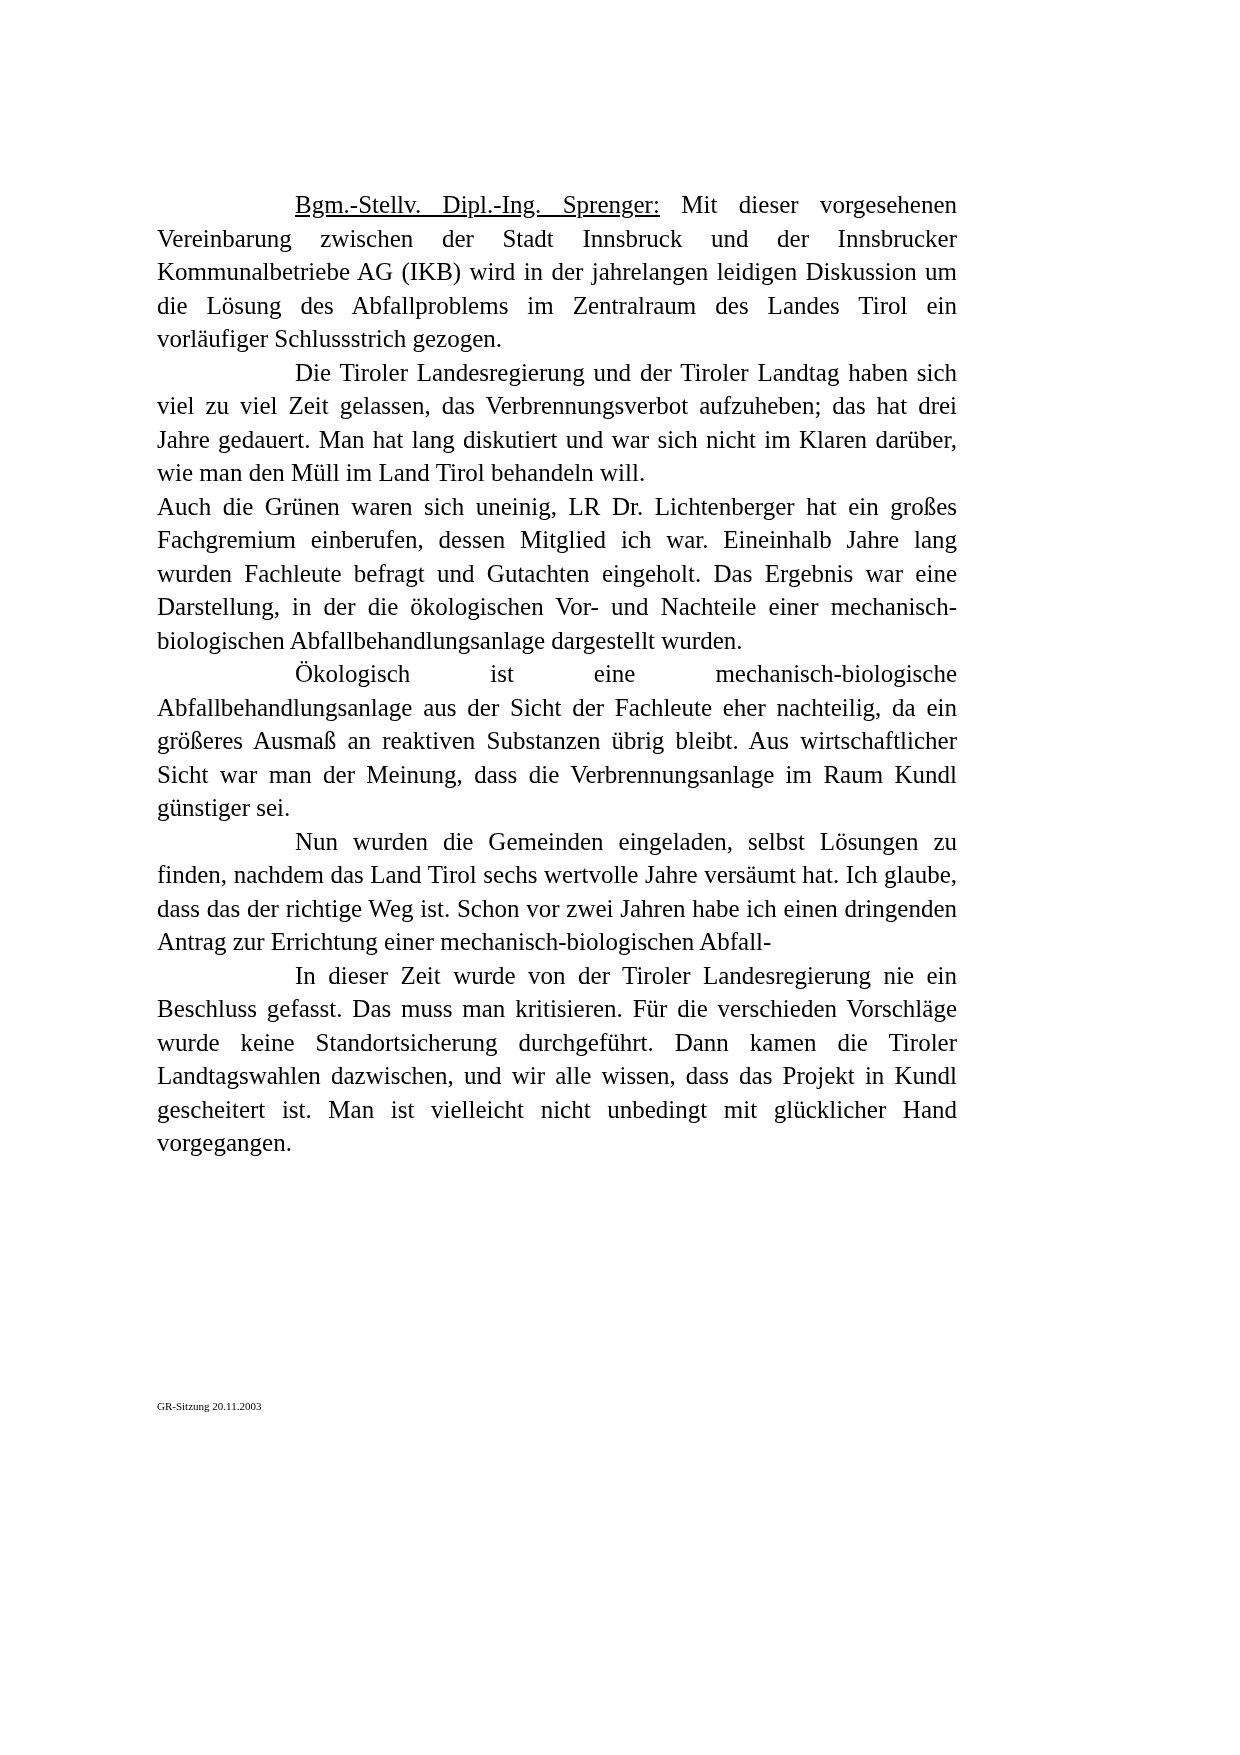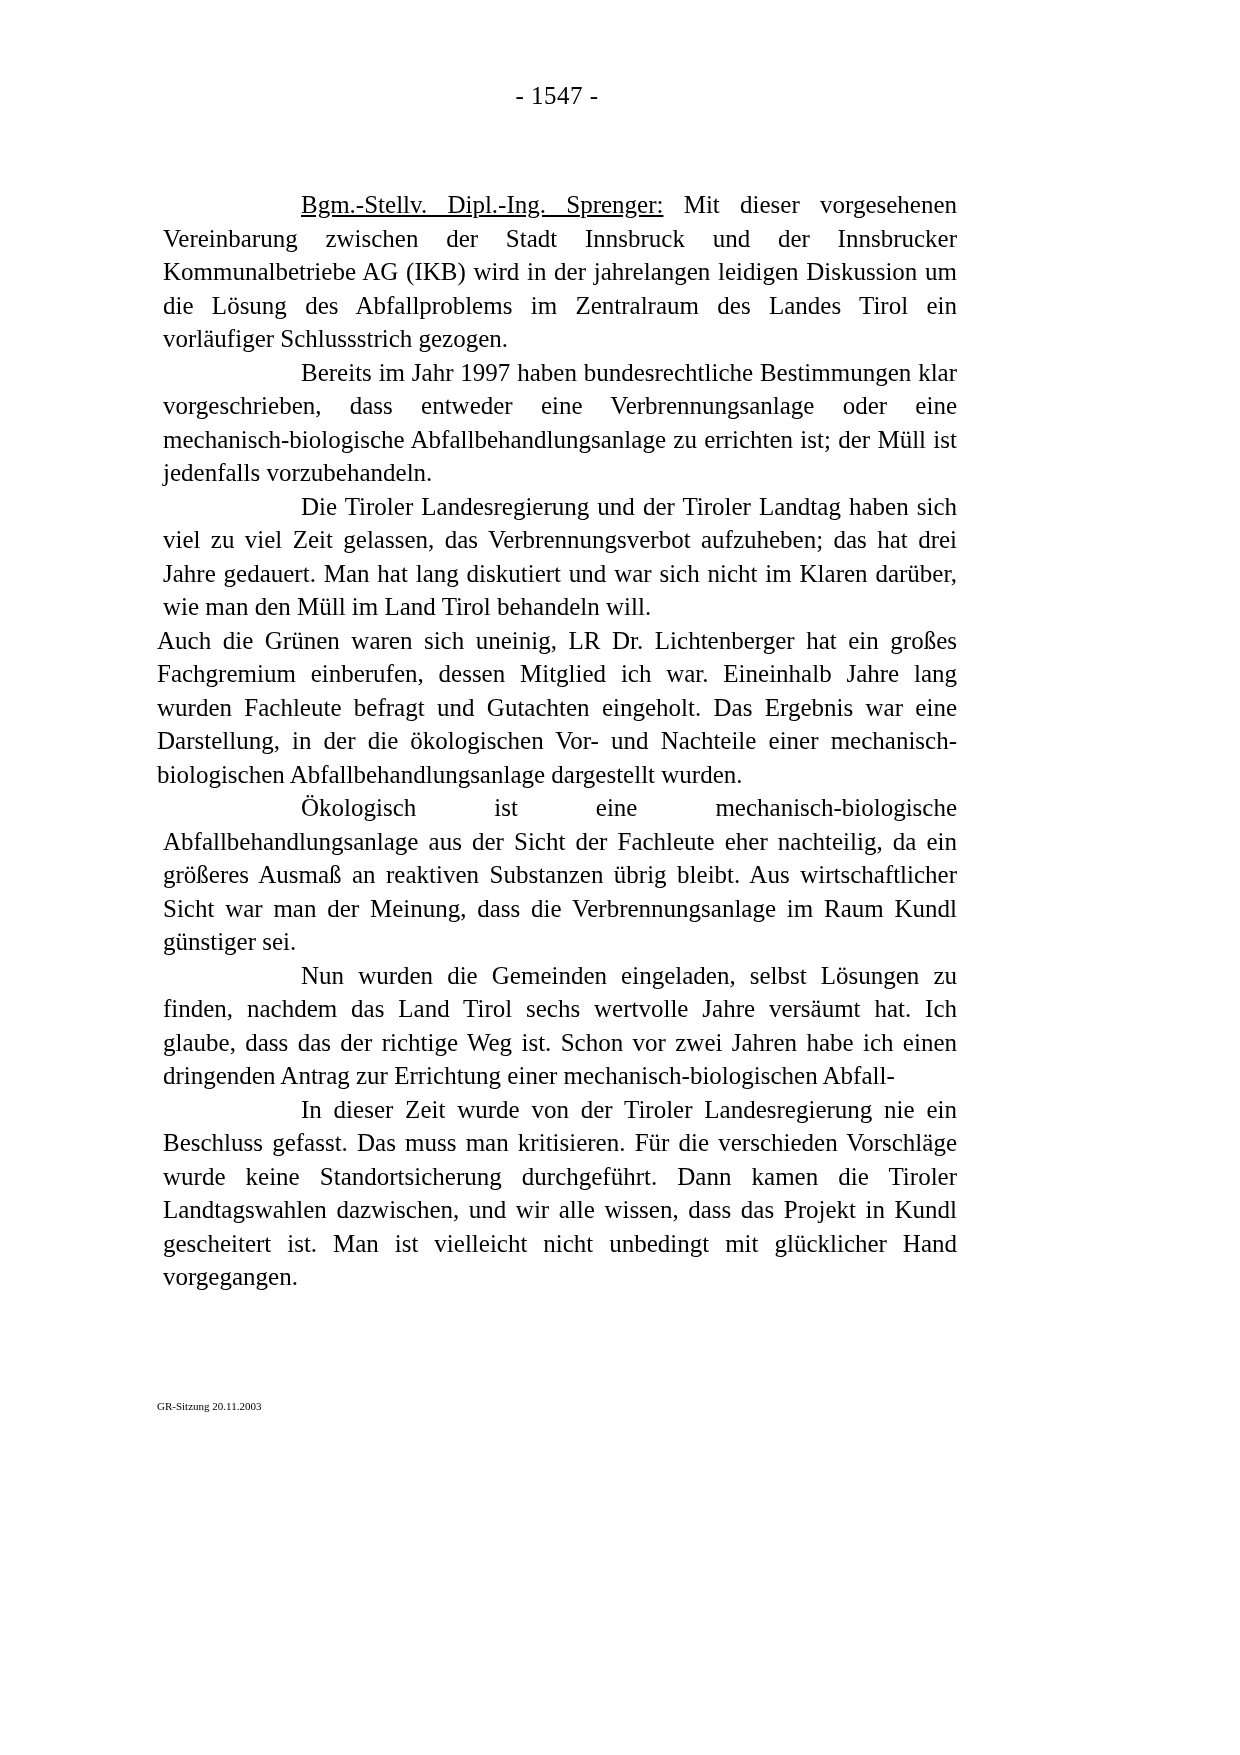--- a/index.html
+++ b/index.html
@@ -39,44 +39,41 @@
     text-align: justify;
     hyphens: auto;
     -webkit-hyphens: auto;
   }
   .para {
     margin: 0;
     padding: 0;
   }
   .para.indent {
     text-indent: 138px;
-    margin-left: 6px;
   }
   .speaker {
     text-decoration: underline;
   }
   .page-footer {
     position: absolute;
     top: 1400px;
     left: 157px;
     font-size: 11px;
   }
 </style>
 </head>
 <body>
 
 <div class="page">
 
-  <div class="page-number">- 1547 -</div>
 
   <div class="body-text">
 
     <p class="para indent"><span class="speaker">Bgm.-Stellv. Dipl.-Ing. Sprenger:</span><span> Mit dieser vorgesehenen Vereinbarung zwischen der Stadt Innsbruck und der Innsbrucker Kommunalbetriebe AG (IKB) wird in der jahrelangen leidigen Diskussion um die Lösung des Abfallproblems im Zentralraum des Landes Tirol ein vorläufiger Schlussstrich gezogen.</span></p>
 
-    <p class="para indent">Bereits im Jahr 1997 haben bundesrechtliche Bestimmungen klar vorgeschrieben, dass entweder eine Verbrennungsanlage oder eine mechanisch-biologische Abfallbehandlungsanlage zu errichten ist; der Müll ist jedenfalls vorzubehandeln.</p>
 
     <p class="para indent">Die Tiroler Landesregierung und der Tiroler Landtag haben sich viel zu viel Zeit gelassen, das Verbrennungsverbot aufzuheben; das hat drei Jahre gedauert. Man hat lang diskutiert und war sich nicht im Klaren darüber, wie man den Müll im Land Tirol behandeln will.</p>
 
 
     <p class="para">Auch die Grünen waren sich uneinig, LR Dr. Lichtenberger hat ein großes Fachgremium einberufen, dessen Mitglied ich war. Eineinhalb Jahre lang wurden Fachleute befragt und Gutachten eingeholt. Das Ergebnis war eine Darstellung, in der die ökologischen Vor- und Nachteile einer mechanisch-biologischen Abfallbehandlungsanlage dargestellt wurden.</p>
 
     <p class="para indent">Ökologisch ist eine mechanisch-biologische Abfallbehandlungsanlage aus der Sicht der Fachleute eher nachteilig, da ein größeres Ausmaß an reaktiven Substanzen übrig bleibt. Aus wirtschaftlicher Sicht war man der Meinung, dass die Verbrennungsanlage im Raum Kundl günstiger sei.</p>
 
     <p class="para indent">Nun wurden die Gemeinden eingeladen, selbst Lösungen zu finden, nachdem das Land Tirol sechs wertvolle Jahre versäumt hat. Ich glaube, dass das der richtige Weg ist. Schon vor zwei Jahren habe ich einen dringenden Antrag zur Errichtung einer mechanisch-biologischen Abfall-</p>
 

